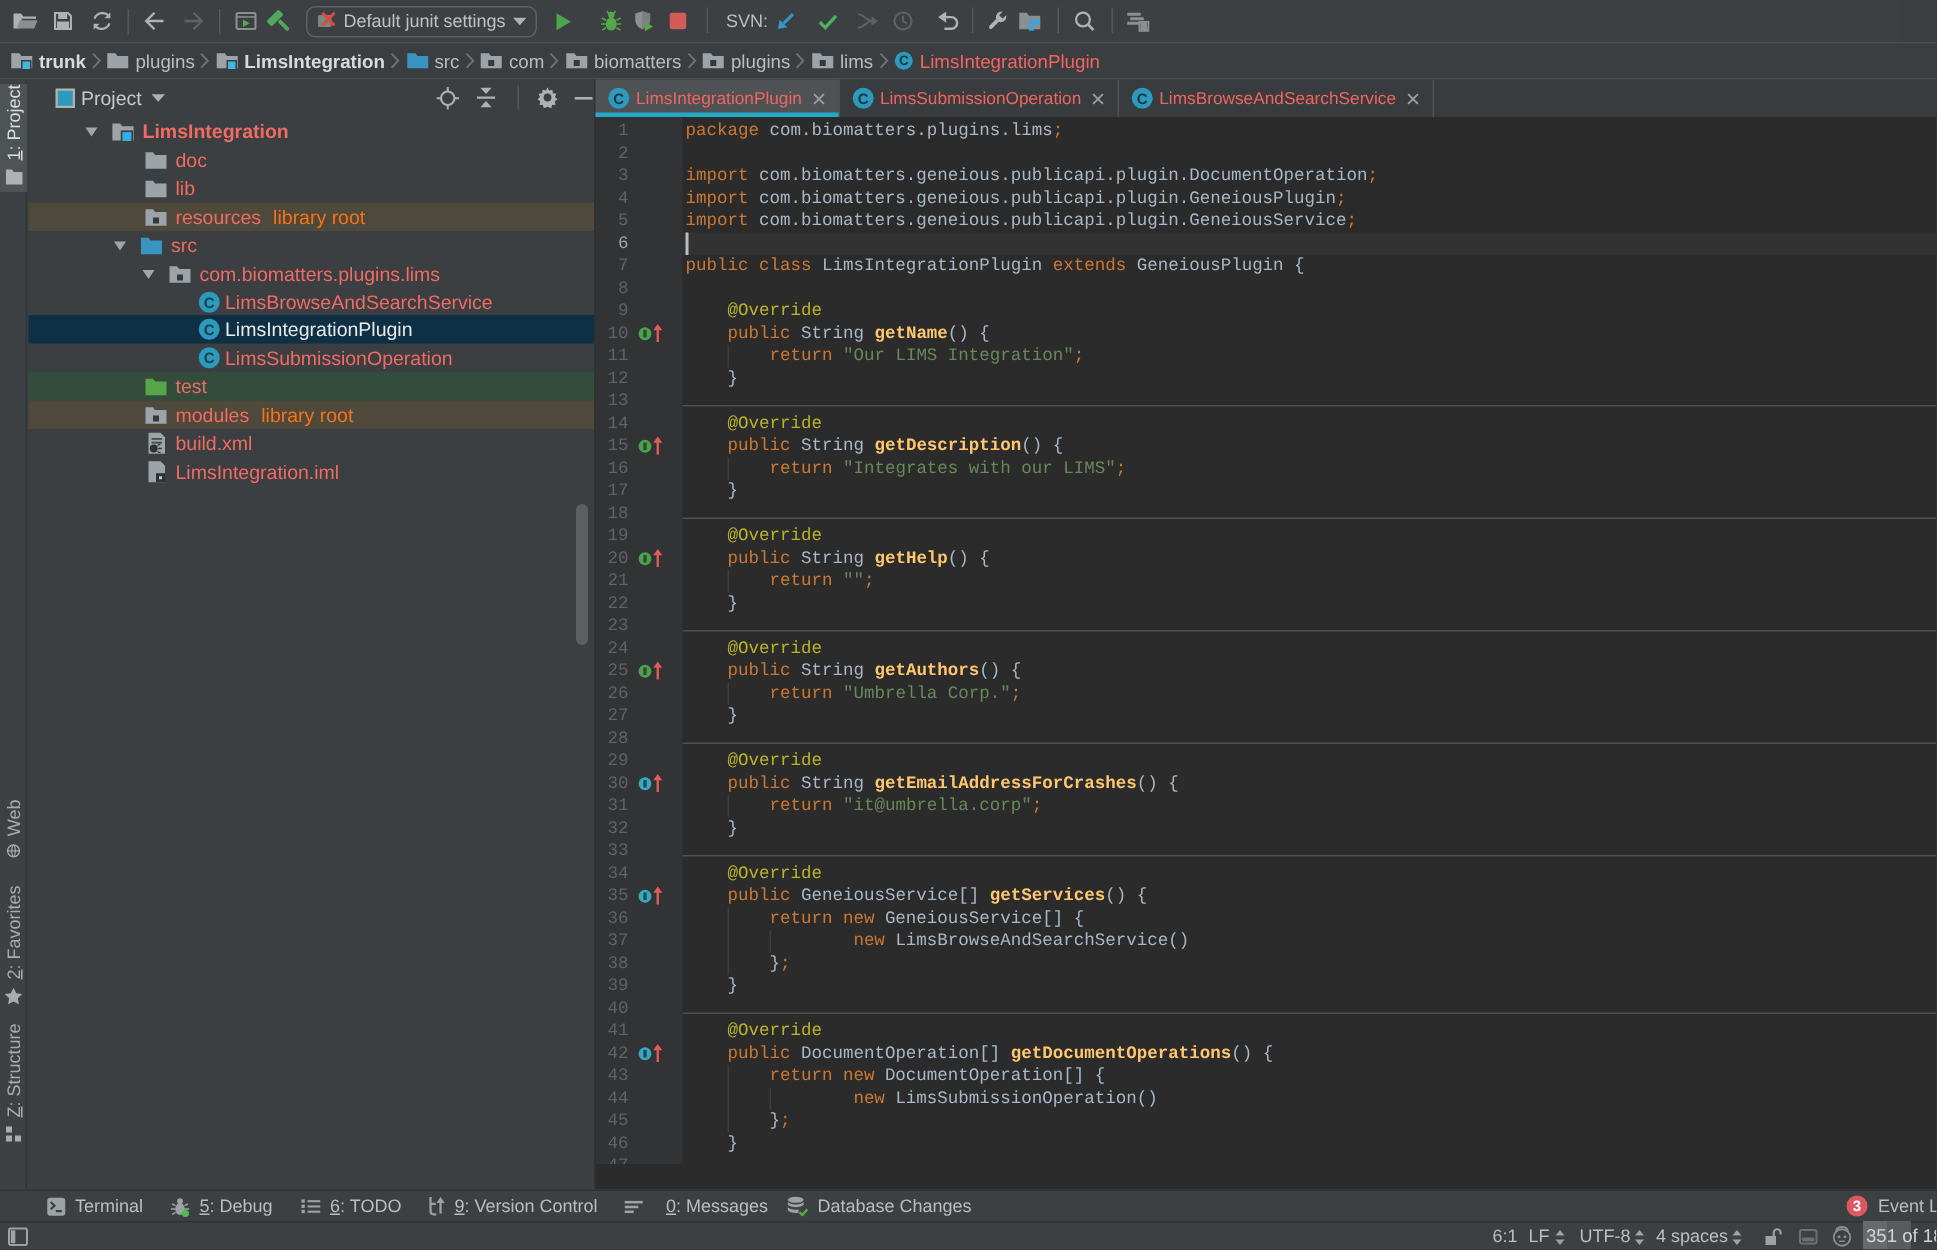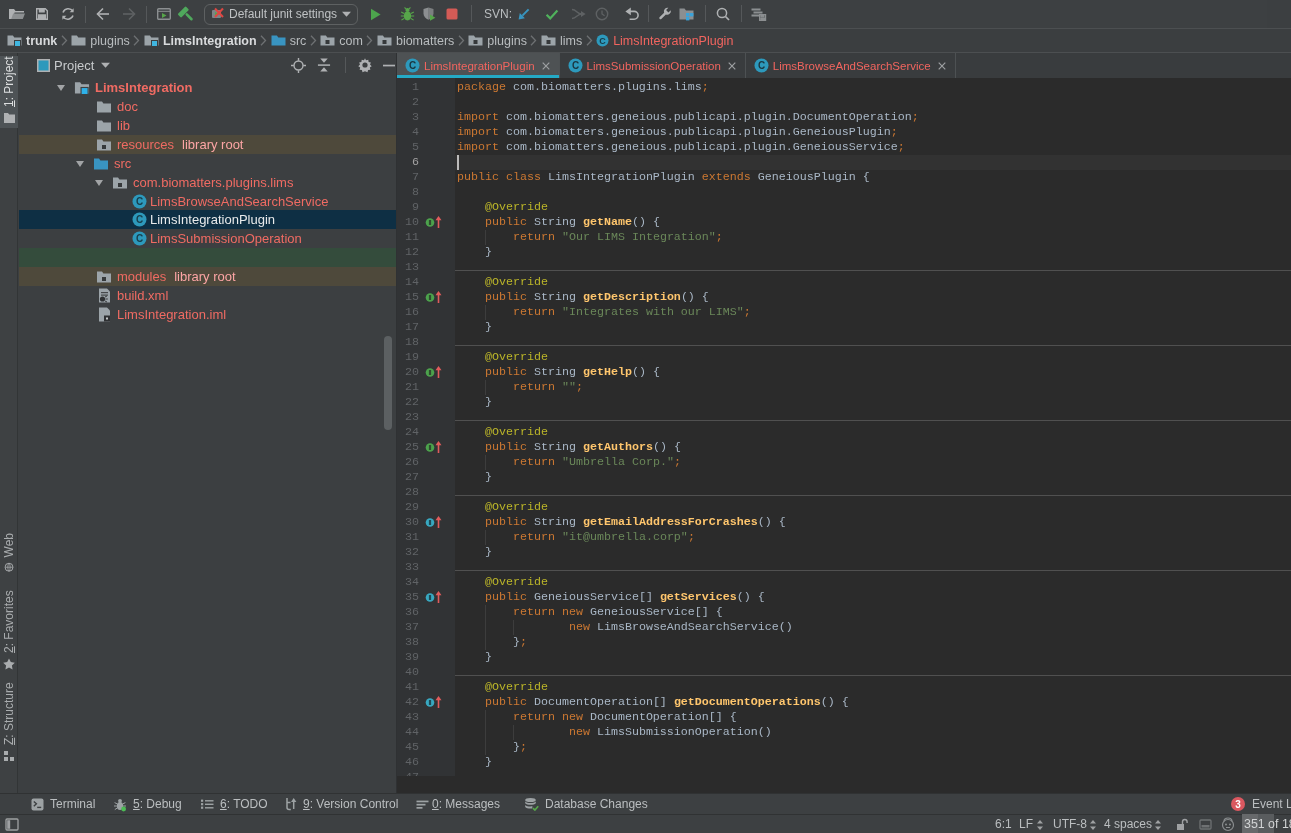--- a/index.html
+++ b/index.html
@@ -19,21 +19,21 @@
 .vbtn{position:absolute;left:0;height:18px;transform-origin:0 0;transform:rotate(-90deg);display:flex;align-items:center;gap:5px;font-size:12px;color:#A9ACAE;white-space:nowrap;padding-left:4px}
 .vbtn.active{background:#4E5356;color:#DCDEDF}
 
 #panel{position:absolute;left:19px;top:53px;width:378px;height:740px;background:#3C3F41;border-right:1px solid #2F3133}
 #phead{position:absolute;left:0;top:0;width:377px;height:24px;display:flex;align-items:center;color:#C7CACC;font-size:13px}
 #phead .hico{width:22px;margin-left:13px;display:flex;justify-content:center}
 #tree{position:absolute;left:0;top:24px;width:377px;bottom:0;font-size:13px;color:#F06B63}
 .trow{position:absolute;left:0;width:377px;height:19px;display:flex;align-items:center}
 .trow .tw{width:16px;height:16px;display:flex;align-items:center;justify-content:center;flex:0 0 auto}
 .trow .lbl{margin-left:5px;white-space:nowrap}
-.trow .sub{margin-left:8px;color:#fca5a5}
+.trow .sub{margin-left:8px;color:#f97316}
 .arr{width:0;height:0;border-left:4.5px solid transparent;border-right:4.5px solid transparent;border-top:6px solid #A2A4A6}
 #pscroll{position:absolute;left:365px;top:283px;width:8px;height:94px;background:#5C6062;border-radius:4px}
 
 #tabbar{position:absolute;left:397px;top:53px;width:894px;height:25px;background:#393C3E;display:flex}
 .tab{height:25px;display:flex;align-items:center;padding:0 9px 0 8px;gap:4px;font-size:11.5px;color:#F2655F;border-right:1px solid #4D5153;position:relative}
 .tab.active{background:#4E5254}
 .tab.active:after{content:"";position:absolute;left:0;right:0;bottom:0;height:3px;background:#24AAC6}
 .tab .x{margin-left:3px;display:flex}
 
 #editor{position:absolute;left:397px;top:78px;width:894px;height:698px;background:#2B2B2B;overflow:hidden}
@@ -465,20 +465,28 @@
 <div class="trow" style="top:152px;left:112px">
         <div class="tw">
           <svg width="15" height="15" viewBox="0 0 15 15">
             <circle cx="7.5" cy="7.5" r="7" fill="#2D99BC"></circle>
             <text x="7.5" y="11" font-size="10" font-weight="bold" text-anchor="middle" fill="#17404E" font-family="Liberation Sans">C</text>
           </svg>
         </div>
         <span class="lbl" style="margin-left:3px">LimsSubmissionOperation</span>
       </div>
 <div class="hl" style="position:absolute;top:171px;left:0;width:377px;height:19px;background:#344C3C"></div>
+<div class="trow" style="top:171px;left:77px">
+        <div class="tw">
+          <svg width="16" height="14" viewBox="0 0 16 14">
+            <path fill="#57A64A" d="M1 1.5h5l1.4 1.9H15v9.1H1z"></path>
+          </svg>
+        </div>
+        <span class="lbl">test</span>
+      </div>
 <div class="hl" style="position:absolute;top:190px;left:0;width:377px;height:19px;background:#4E493B"></div>
 <div class="trow" style="top:190px;left:77px">
         <div class="tw">
           <svg width="16" height="14" viewBox="0 0 16 14">
             <path fill="#9CA4A9" d="M1 1.5h5l1.4 1.9H15v9.1H1z"></path>
             <rect x="6" y="7" width="4" height="4" fill="#36393B"></rect>
           </svg>
         </div>
         <span class="lbl">modules</span>
         <span class="sub">library root</span>
@@ -675,21 +683,21 @@
     </div>
 <div class="bit" style="position:absolute;left:284px">
       <svg width="13" height="14" viewBox="0 0 13 14">
         <path fill="none" stroke="#9DA2A4" stroke-width="1.5" d="M3 1v9.5c0 1.5 1 2 2.2 2h1.6"></path>
         <path stroke="#9DA2A4" stroke-width="1.5" d="M3 5.5h3.5" fill="none"></path>
         <path fill="none" stroke="#9DA2A4" stroke-width="1.5" d="M9.7 12V4"></path>
         <path fill="#9DA2A4" d="M9.7 1 12.4 5H7z"></path>
       </svg>
       <span><span class="u">9</span>: Version Control</span>
     </div>
-<div class="bit" style="position:absolute;left:416px;gap:3px">
+<div class="bit" style="position:absolute;left:416px;gap:15px">
       <svg width="13" height="13" viewBox="0 0 13 13">
         <g fill="#9DA2A4">
           <rect x="0.5" y="2.6" width="12" height="1.7"></rect>
           <rect x="0.5" y="5.8" width="9" height="1.7"></rect>
           <rect x="0.5" y="9" width="6" height="1.7"></rect>
         </g>
       </svg>
       <span><span class="u">0</span>: Messages</span>
     </div>
 <div class="bit" style="position:absolute;left:524px">

